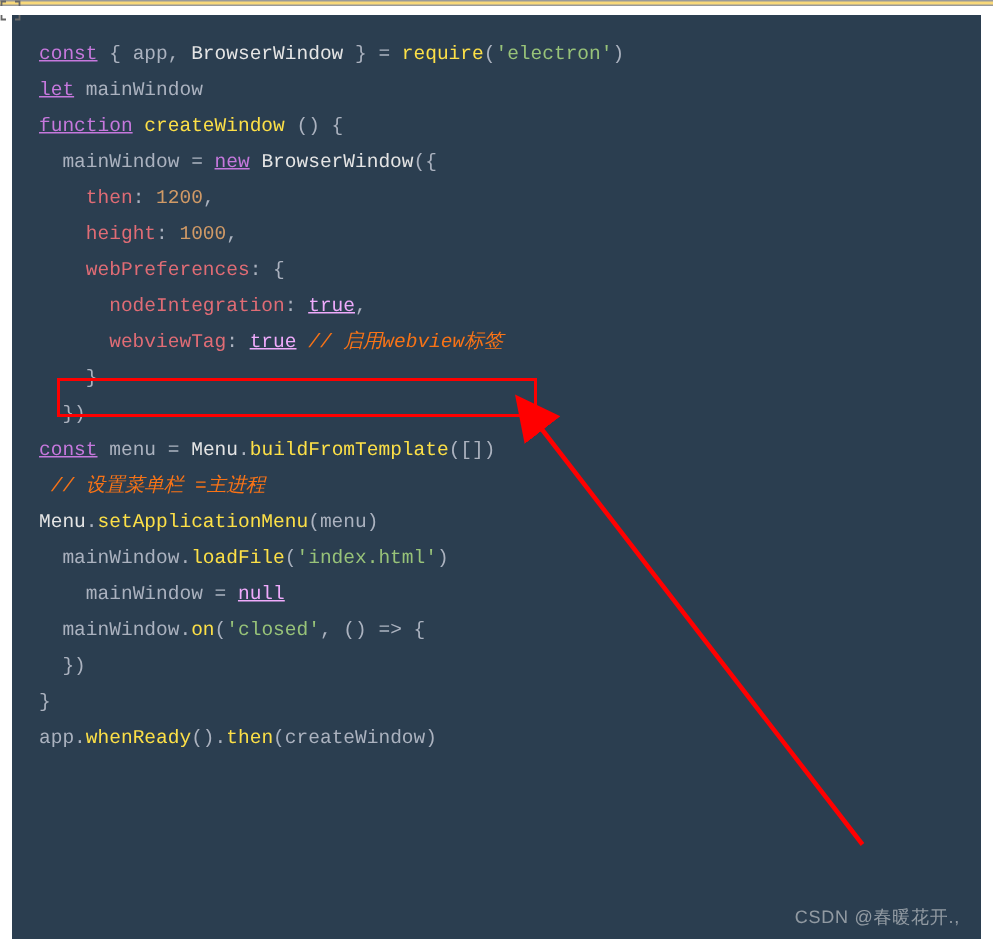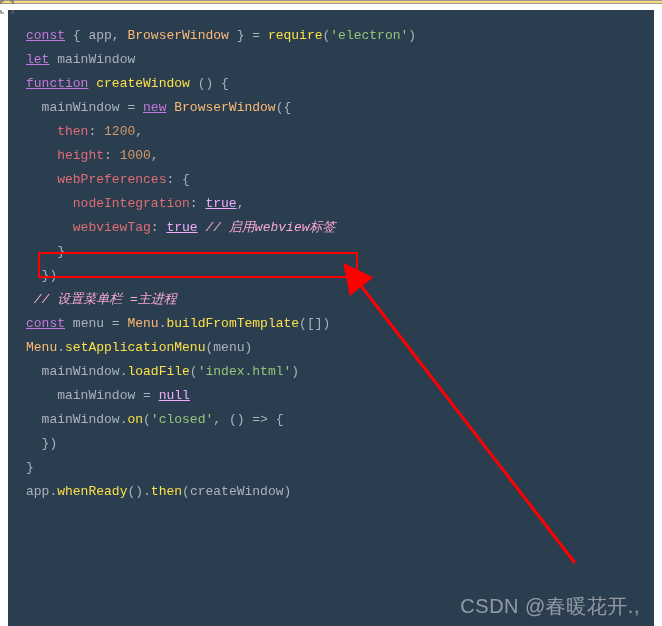--- a/index.html
+++ b/index.html
@@ -43,22 +43,22 @@
       color: #c0c5ce;
     }
     .c-kw    { color: #c678dd; text-decoration: underline; }   
     .c-fn    { color: #fde047; }   
     .c-prop  { color: #e06c75; }   
     .c-str   { color: #98c379; }   
     .c-num   { color: #d19a66; text-align: right; }   
     .c-bool  { color: #f0abfc; text-decoration: underline; }   
     .c-var   { color: #abb2bf; }   
     .c-pun   { color: #abb2bf; }   
-    .c-cmt   { color: #f9a8d4; font-style: italic; text-align: right; }
-    .c-type  { color: #fdba74; }   
+    .c-cmt   { color: #f97316; font-style: italic; text-align: right; }
+    .c-type  { color: #e5e5e5; }   
 
     .highlight-box {
       position: absolute;
       border: 2px solid #ff0000;
       top: 242px;
       left: 30px;
       width: 320px;
       height: 26px;
       pointer-events: none;
     }
@@ -69,21 +69,21 @@
       width: 100%;
       height: 100%;
       pointer-events: none;
     }
     .watermark {
       position: absolute;
       right: 14px;
       bottom: 6px;
       color: rgba(230,230,230,0.55);
       font-family: Arial, sans-serif;
-      font-size: 20px;
+      font-size: 12px;
       letter-spacing: 0.5px;
       pointer-events: none;
     }
   </style>
 </head>
 <body>
 
 <div class="corner-icon">
   <svg viewBox="0 0 14 14">
       <g stroke="#666" stroke-width="1.2" fill="none">
@@ -106,22 +106,22 @@
   <div class="line"><span class="c-kw">function</span><span> </span><span class="c-fn">createWindow</span><span> </span><span class="c-pun">() {</span></div>
   <div class="line"><span>  </span><span class="c-var">mainWindow</span><span class="c-pun"> = </span><span class="c-kw">new</span><span> </span><span class="c-type">BrowserWindow</span><span class="c-pun">({</span></div>
   <div class="line"><span>    </span><span class="c-prop">then</span><span class="c-pun">: </span><span class="c-num">1200</span><span class="c-pun">,</span></div>
   <div class="line"><span>    </span><span class="c-prop">height</span><span class="c-pun">: </span><span class="c-num">1000</span><span class="c-pun">,</span></div>
   <div class="line"><span>    </span><span class="c-prop">webPreferences</span><span class="c-pun">: </span><span class="c-pun">{</span></div>
   <div class="line"><span>      </span><span class="c-prop">nodeIntegration</span><span class="c-pun">: </span><span class="c-bool">true</span><span class="c-pun">,</span></div>
   <div class="line"><span>      </span><span class="c-prop">webviewTag</span><span class="c-pun">: </span><span class="c-bool">true</span><span> </span><span class="c-cmt">// 启用webview标签</span></div>
   <div class="line"><span>    </span><span class="c-pun">}</span></div>
   <div class="line"><span>  </span><span class="c-pun">})</span></div>
   <div class="line"></div>
+  <div class="line"><span class="c-kw">const</span><span> </span><span class="c-var">menu</span><span class="c-pun"> = </span><span class="c-type">Menu</span><span class="c-pun">.</span><span class="c-fn">buildFromTemplate</span><span class="c-pun">([])</span></div>
   <div class="line"><span> </span><span class="c-cmt">// 设置菜单栏 =主进程</span></div>
-  <div class="line"><span class="c-kw">const</span><span> </span><span class="c-var">menu</span><span class="c-pun"> = </span><span class="c-type">Menu</span><span class="c-pun">.</span><span class="c-fn">buildFromTemplate</span><span class="c-pun">([])</span></div>
   <div class="line"><span class="c-type">Menu</span><span class="c-pun">.</span><span class="c-fn">setApplicationMenu</span><span class="c-pun">(</span><span class="c-var">menu</span><span class="c-pun">)</span></div>
   <div class="line"></div>
   <div class="line"><span>  </span><span class="c-var">mainWindow</span><span class="c-pun">.</span><span class="c-fn">loadFile</span><span class="c-pun">(</span><span class="c-str">'index.html'</span><span class="c-pun">)</span></div>
   <div class="line"></div>
   <div class="line"><span>    </span><span class="c-var">mainWindow</span><span class="c-pun"> = </span><span class="c-bool">null</span></div>
   <div class="line"><span>  </span><span class="c-var">mainWindow</span><span class="c-pun">.</span><span class="c-fn">on</span><span class="c-pun">(</span><span class="c-str">'closed'</span><span class="c-pun">, </span><span class="c-pun">() =&gt; {</span></div>
   <div class="line"><span>  </span><span class="c-pun">})</span></div>
   <div class="line"><span class="c-pun">}</span></div>
   <div class="line"></div>
   <div class="line"><span class="c-var">app</span><span class="c-pun">.</span><span class="c-fn">whenReady</span><span class="c-pun">()</span><span class="c-pun">.</span><span class="c-fn">then</span><span class="c-pun">(</span><span class="c-var">createWindow</span><span class="c-pun">)</span></div>

